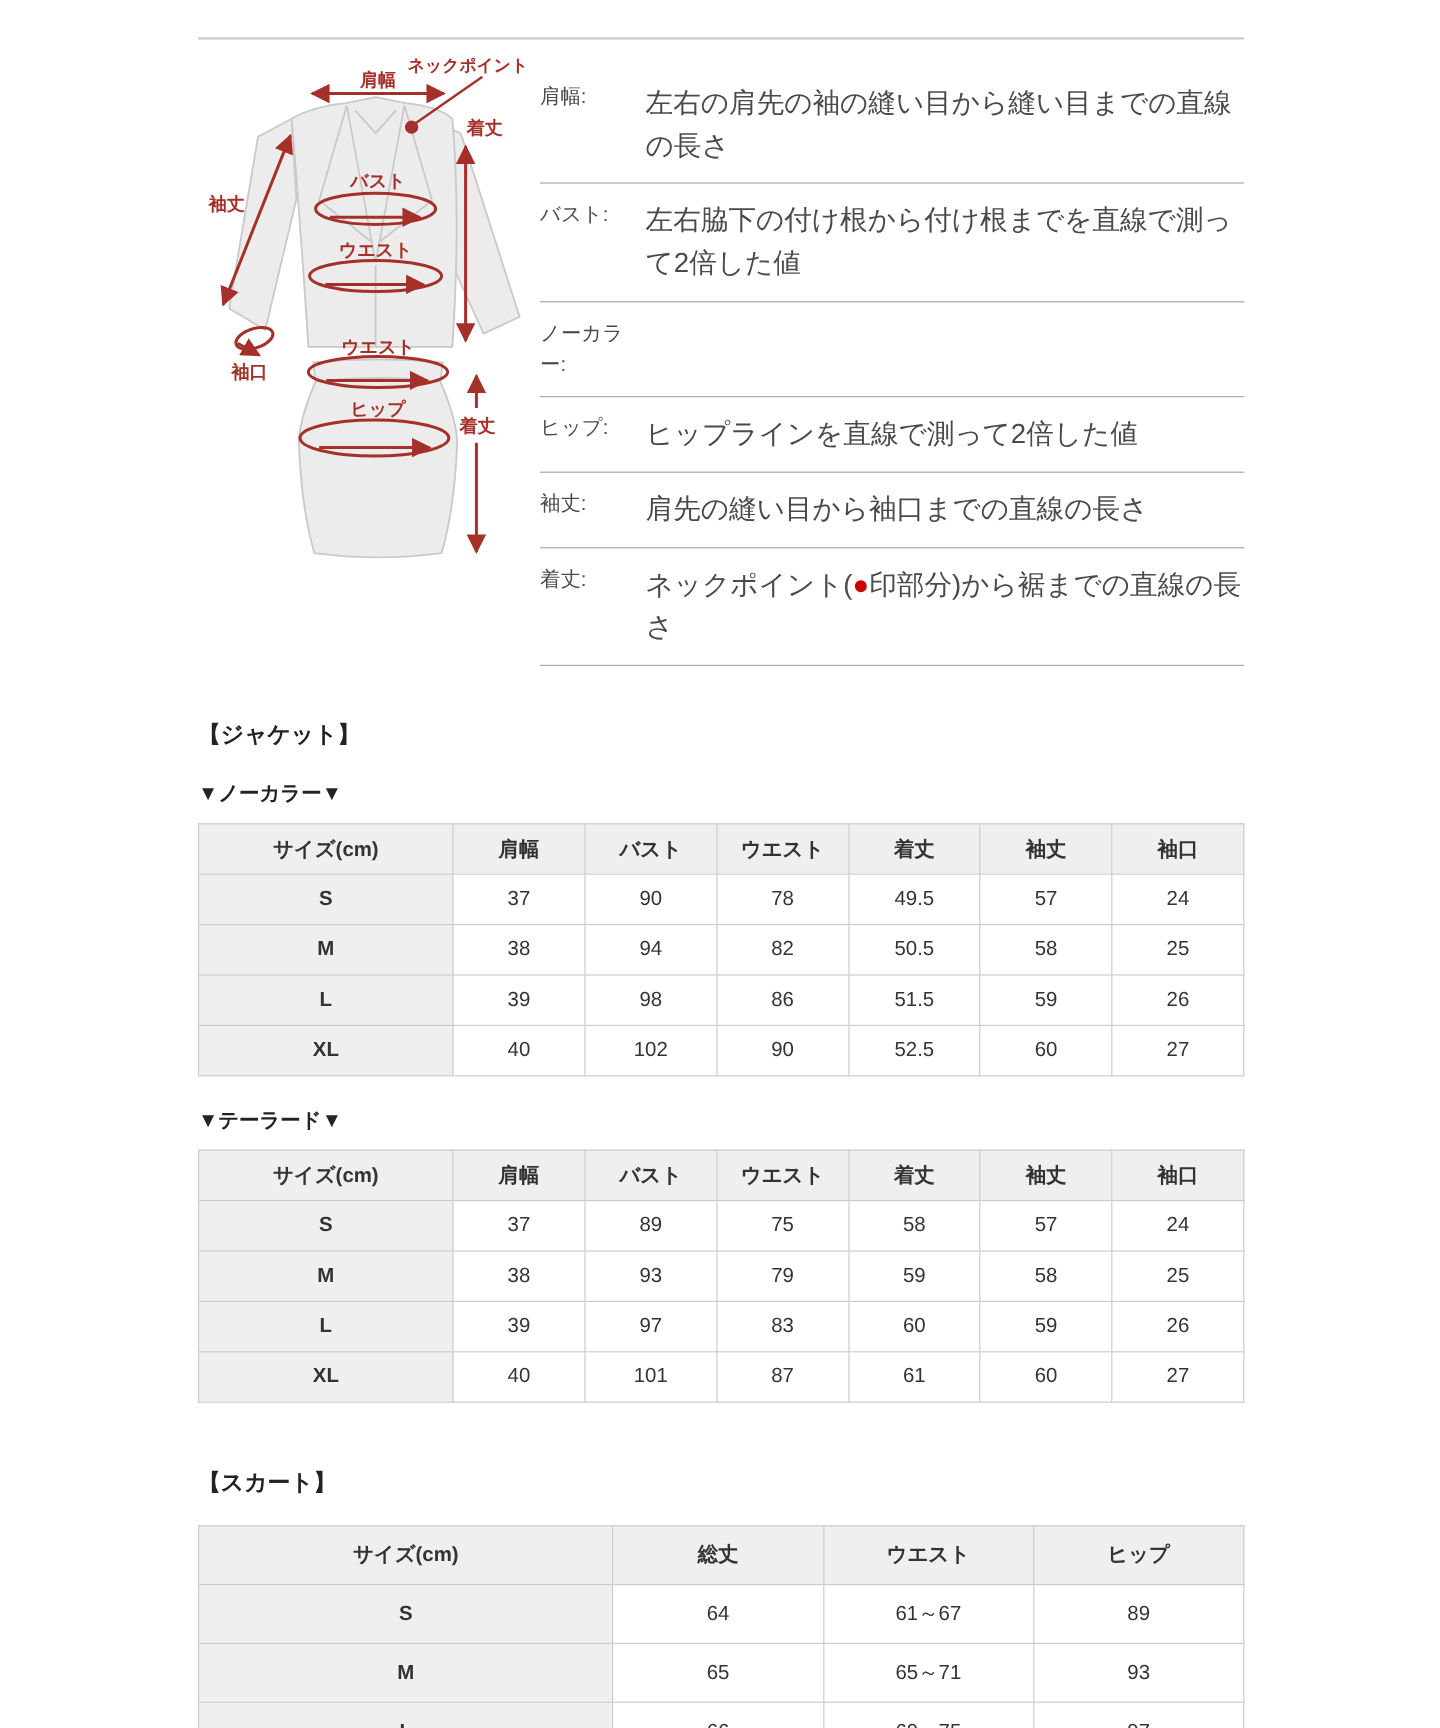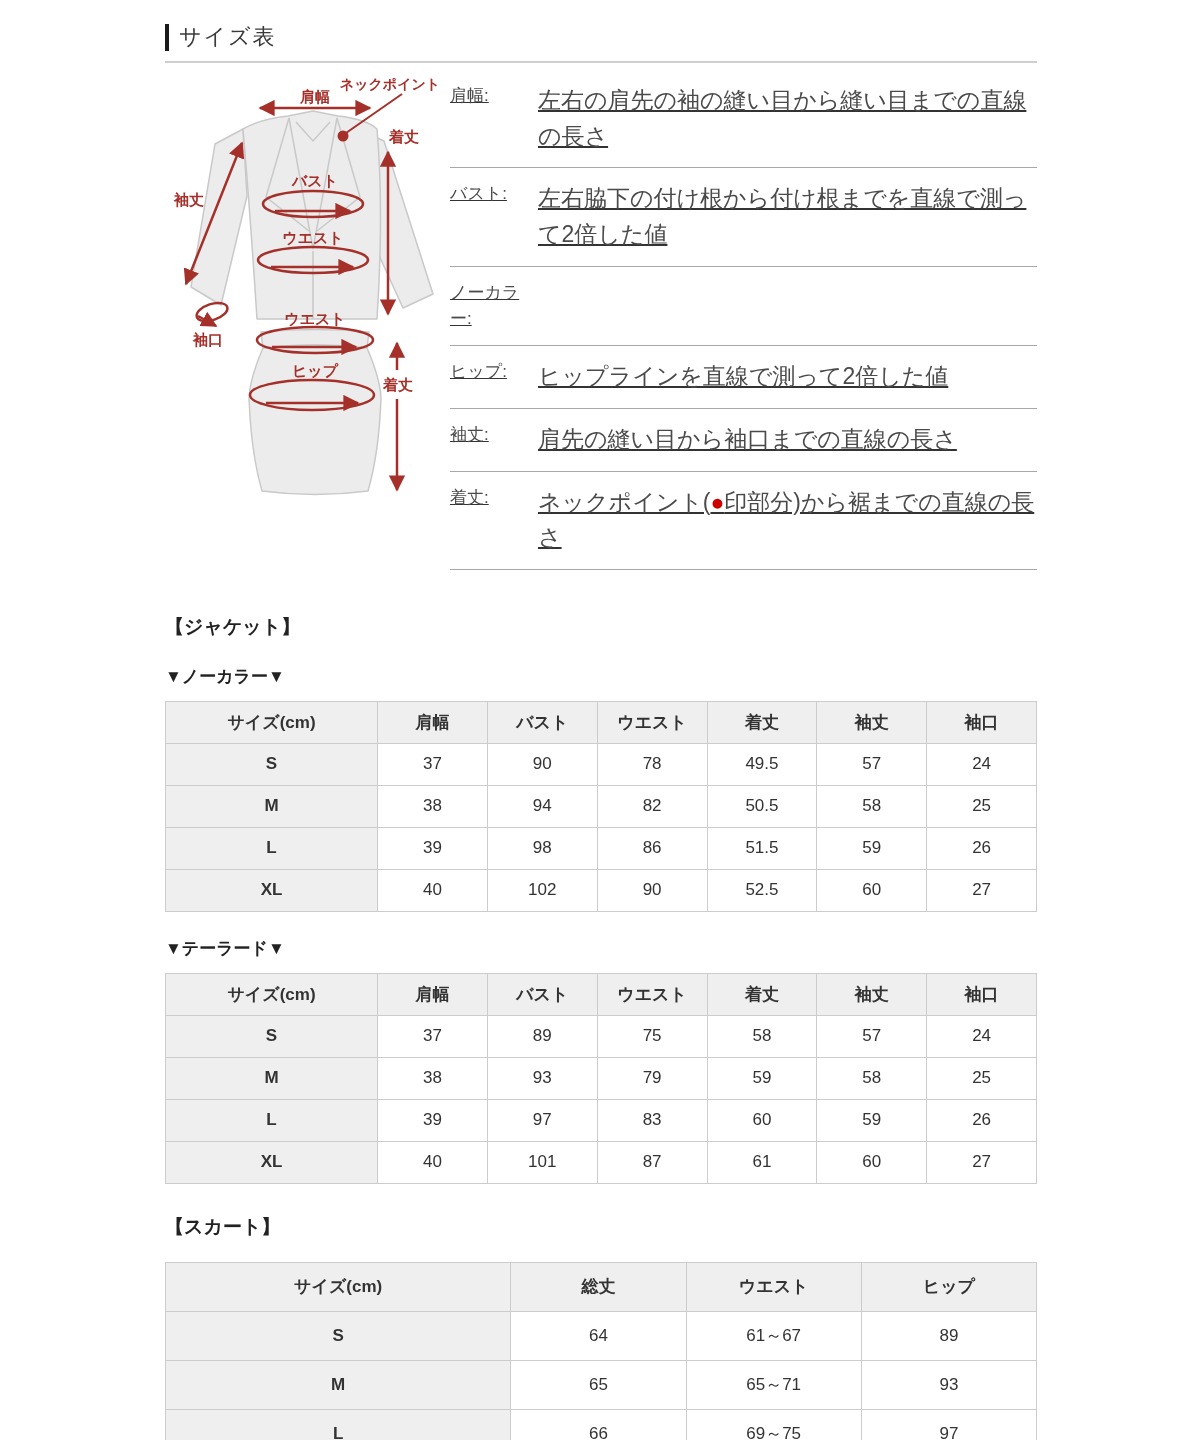--- a/index.html
+++ b/index.html
@@ -11,29 +11,29 @@
 
   
   .page-header{display:flex;align-items:center;gap:10px;}
   .title-bar{width:4px;height:27px;background:#1a1a1a;}
   .page-title{font-size:22px;color:#3a3a3a;letter-spacing:2px;}
   .title-rule{border-bottom:2px solid #cfcfcf;margin-top:9px;}
 
   
   .measure{display:flex;align-items:flex-start;}
   svg.diagram{width:285px;height:443px;flex-shrink:0;}
-  .defs{flex:1;padding-top:7px;text-decoration:underline;}
+  .defs{flex:1;padding-top:22px;}
   .def-row{display:flex;border-bottom:1px solid #a8a8a8;padding:13px 2px 13px 0;}
   .def-term{width:88px;flex-shrink:0;font-size:17px;color:#4a4a4a;line-height:1.55;}
   .def-text{flex:1;font-size:23px;color:#4a4a4a;line-height:1.55;}
   .red-dot{color:#cc0000;}
 
   
   .section-heading{font-size:19px;font-weight:bold;color:#222;margin:44px 0 0;}
-  .section-heading.skirt{margin-top:30px;}
+  .section-heading.skirt{margin-top:54px;}
   .table-subtitle{font-size:17px;font-weight:bold;color:#222;margin:25px 0 0;font-family:Liberation Serif, serif;}
   table{border-collapse:collapse;width:100%;margin-top:13px;table-layout:fixed;}
   th,td{border:1px solid #cccccc;text-align:center;font-size:17px;vertical-align:middle;}
   thead th{background:#efefef;font-weight:bold;color:#333;}
   tbody th.size-col{background:#efefef;font-weight:bold;color:#333;}
   td{background:#fff;font-weight:normal;color:#333;}
   .jacket-table th,.jacket-table td{height:39px;}
   .skirt-table th,.skirt-table td{height:46px;}
   .jacket-table thead th:first-child{width:24%;}
   .skirt-table thead th:first-child{width:39.3%;}
@@ -41,24 +41,20 @@
 
   
   text.anno{fill:#a5302a;font-weight:bold;font-size:15px;font-family:"Liberation Sans","DejaVu Sans",sans-serif;}
   text.anno.small{font-size:14px;}
 </style>
 </head>
 <body>
 
 <div class="content">
 
-  <div class="page-header">
-    <div class="title-bar"></div>
-    <div class="page-title">サイズ表</div>
-  </div>
   <div class="title-rule"></div>
 
   <div class="measure">
 
     <svg class="diagram" viewBox="165 62 285 443">
       <defs>
         <marker id="ah" viewBox="0 0 10 10" refX="9" refY="5" markerWidth="6.5" markerHeight="6.5" orient="auto-start-reverse">
           <path d="M0,0 L10,5 L0,10 z" fill="#a5302a"></path>
         </marker>
       </defs>

